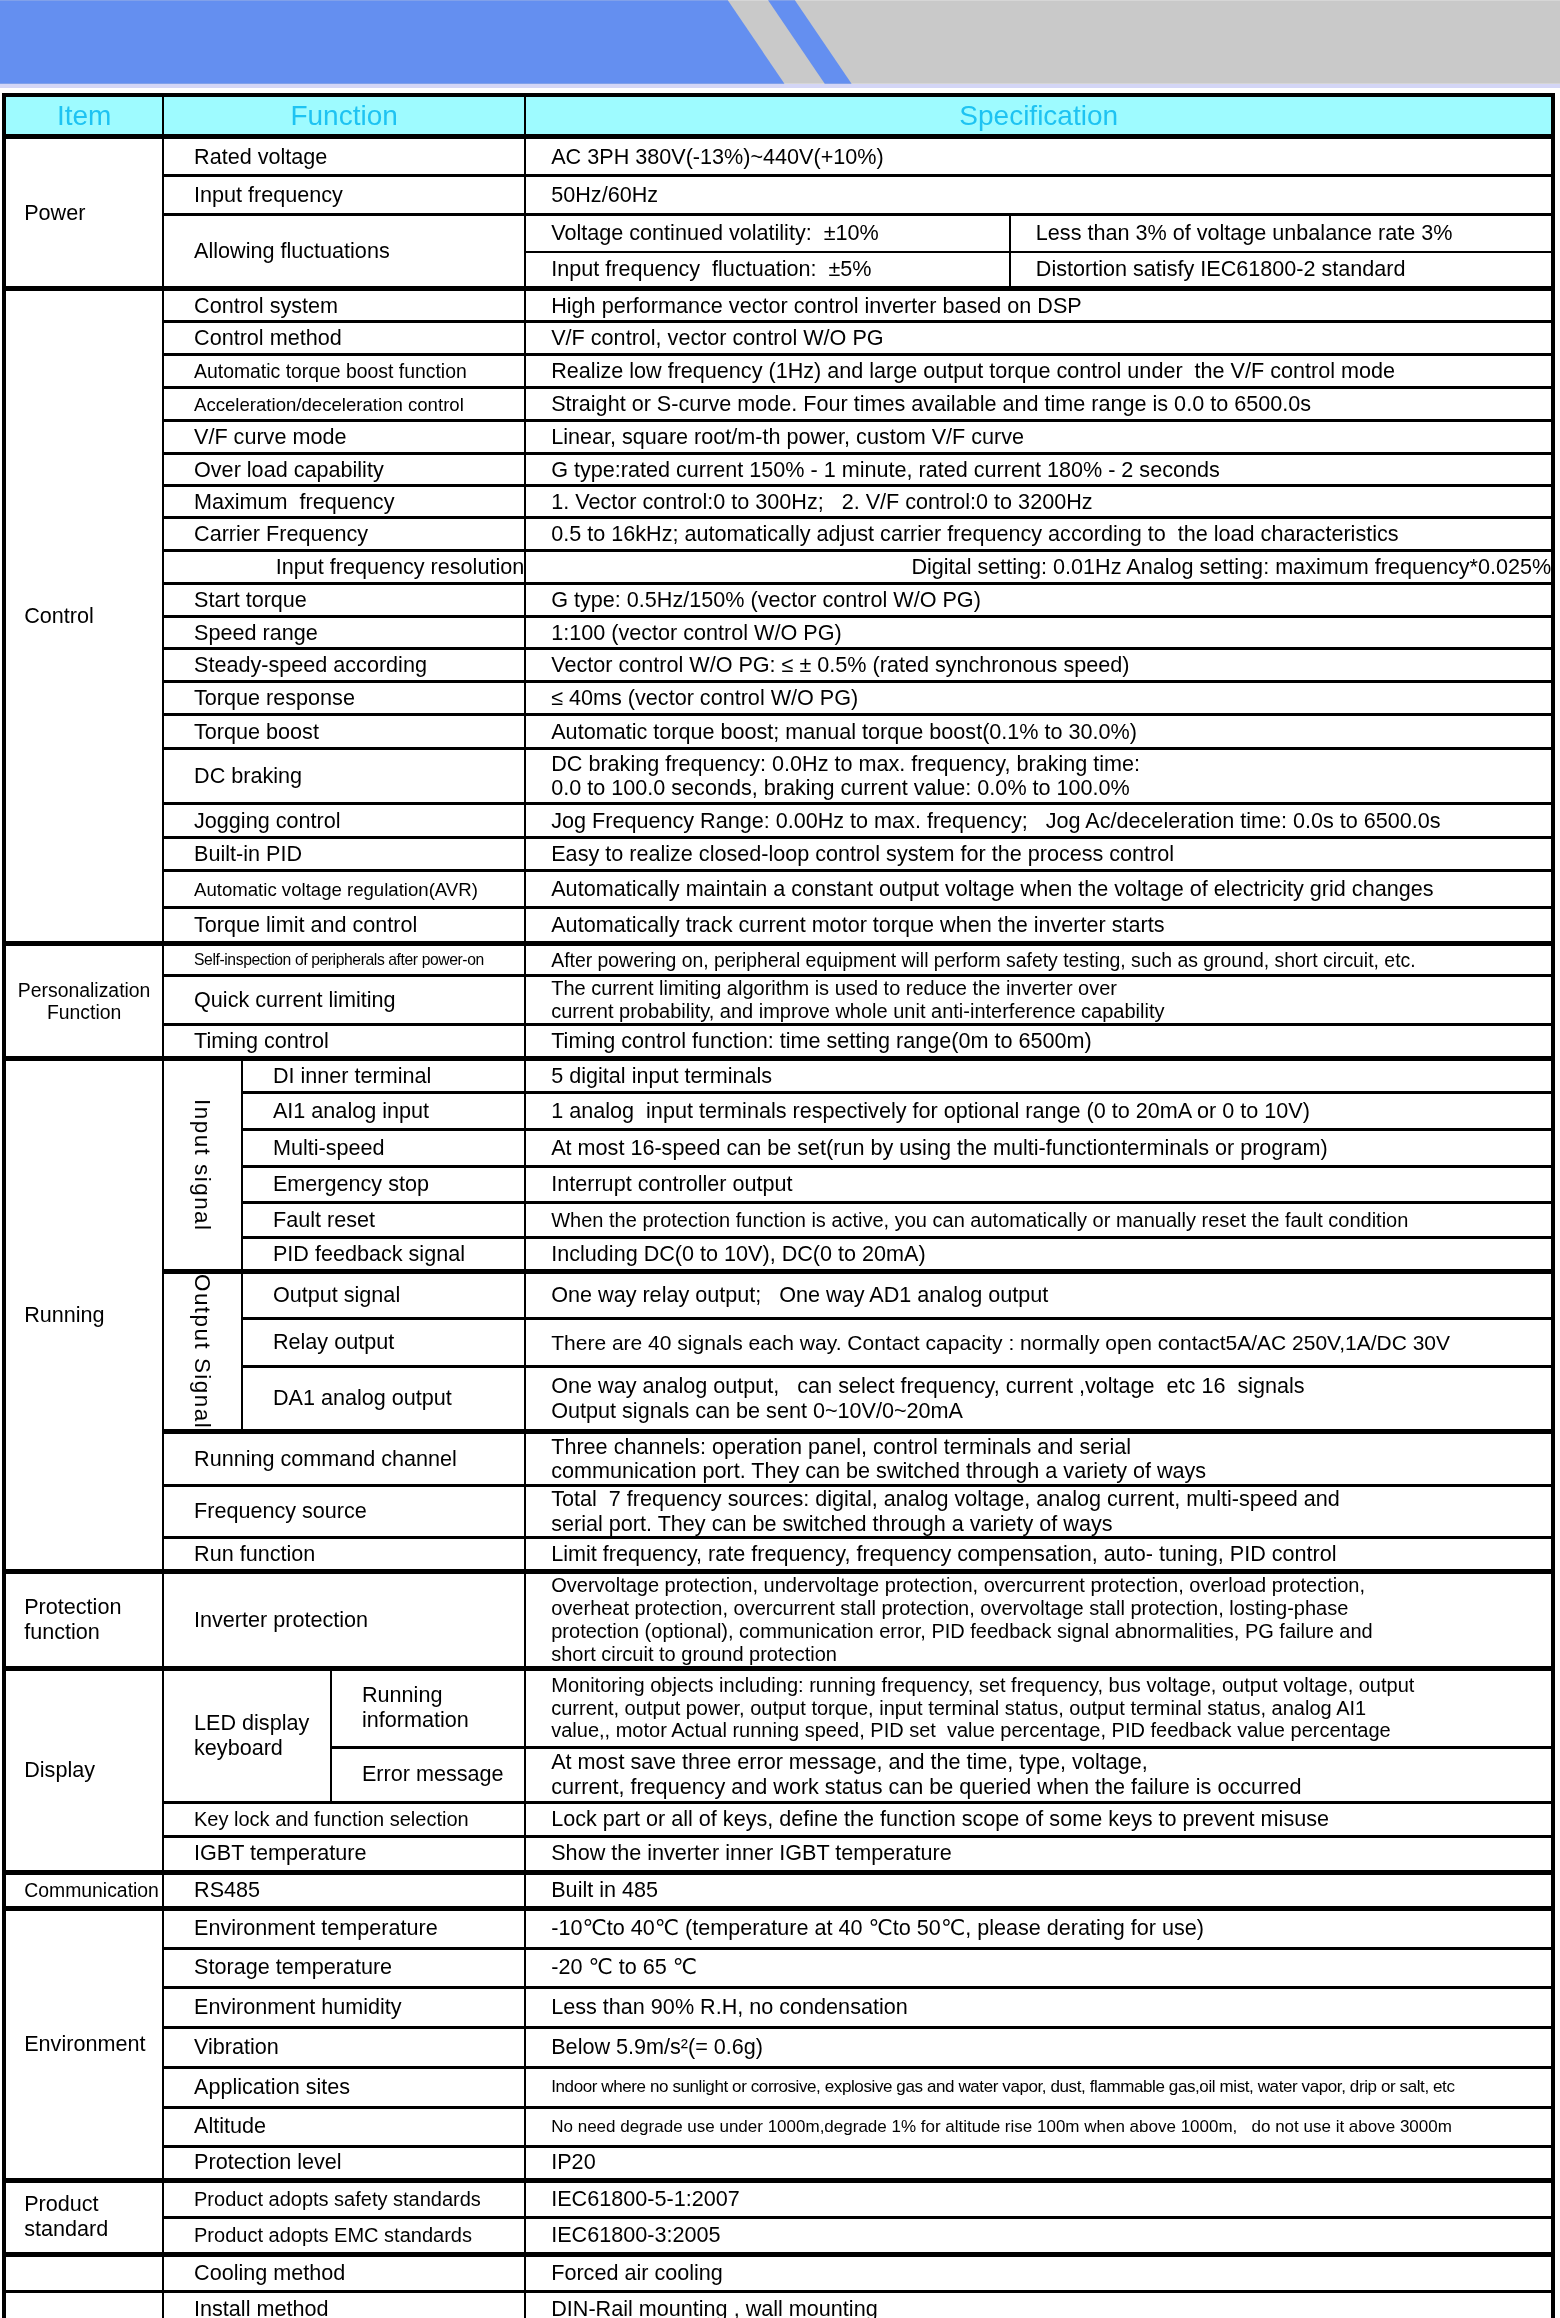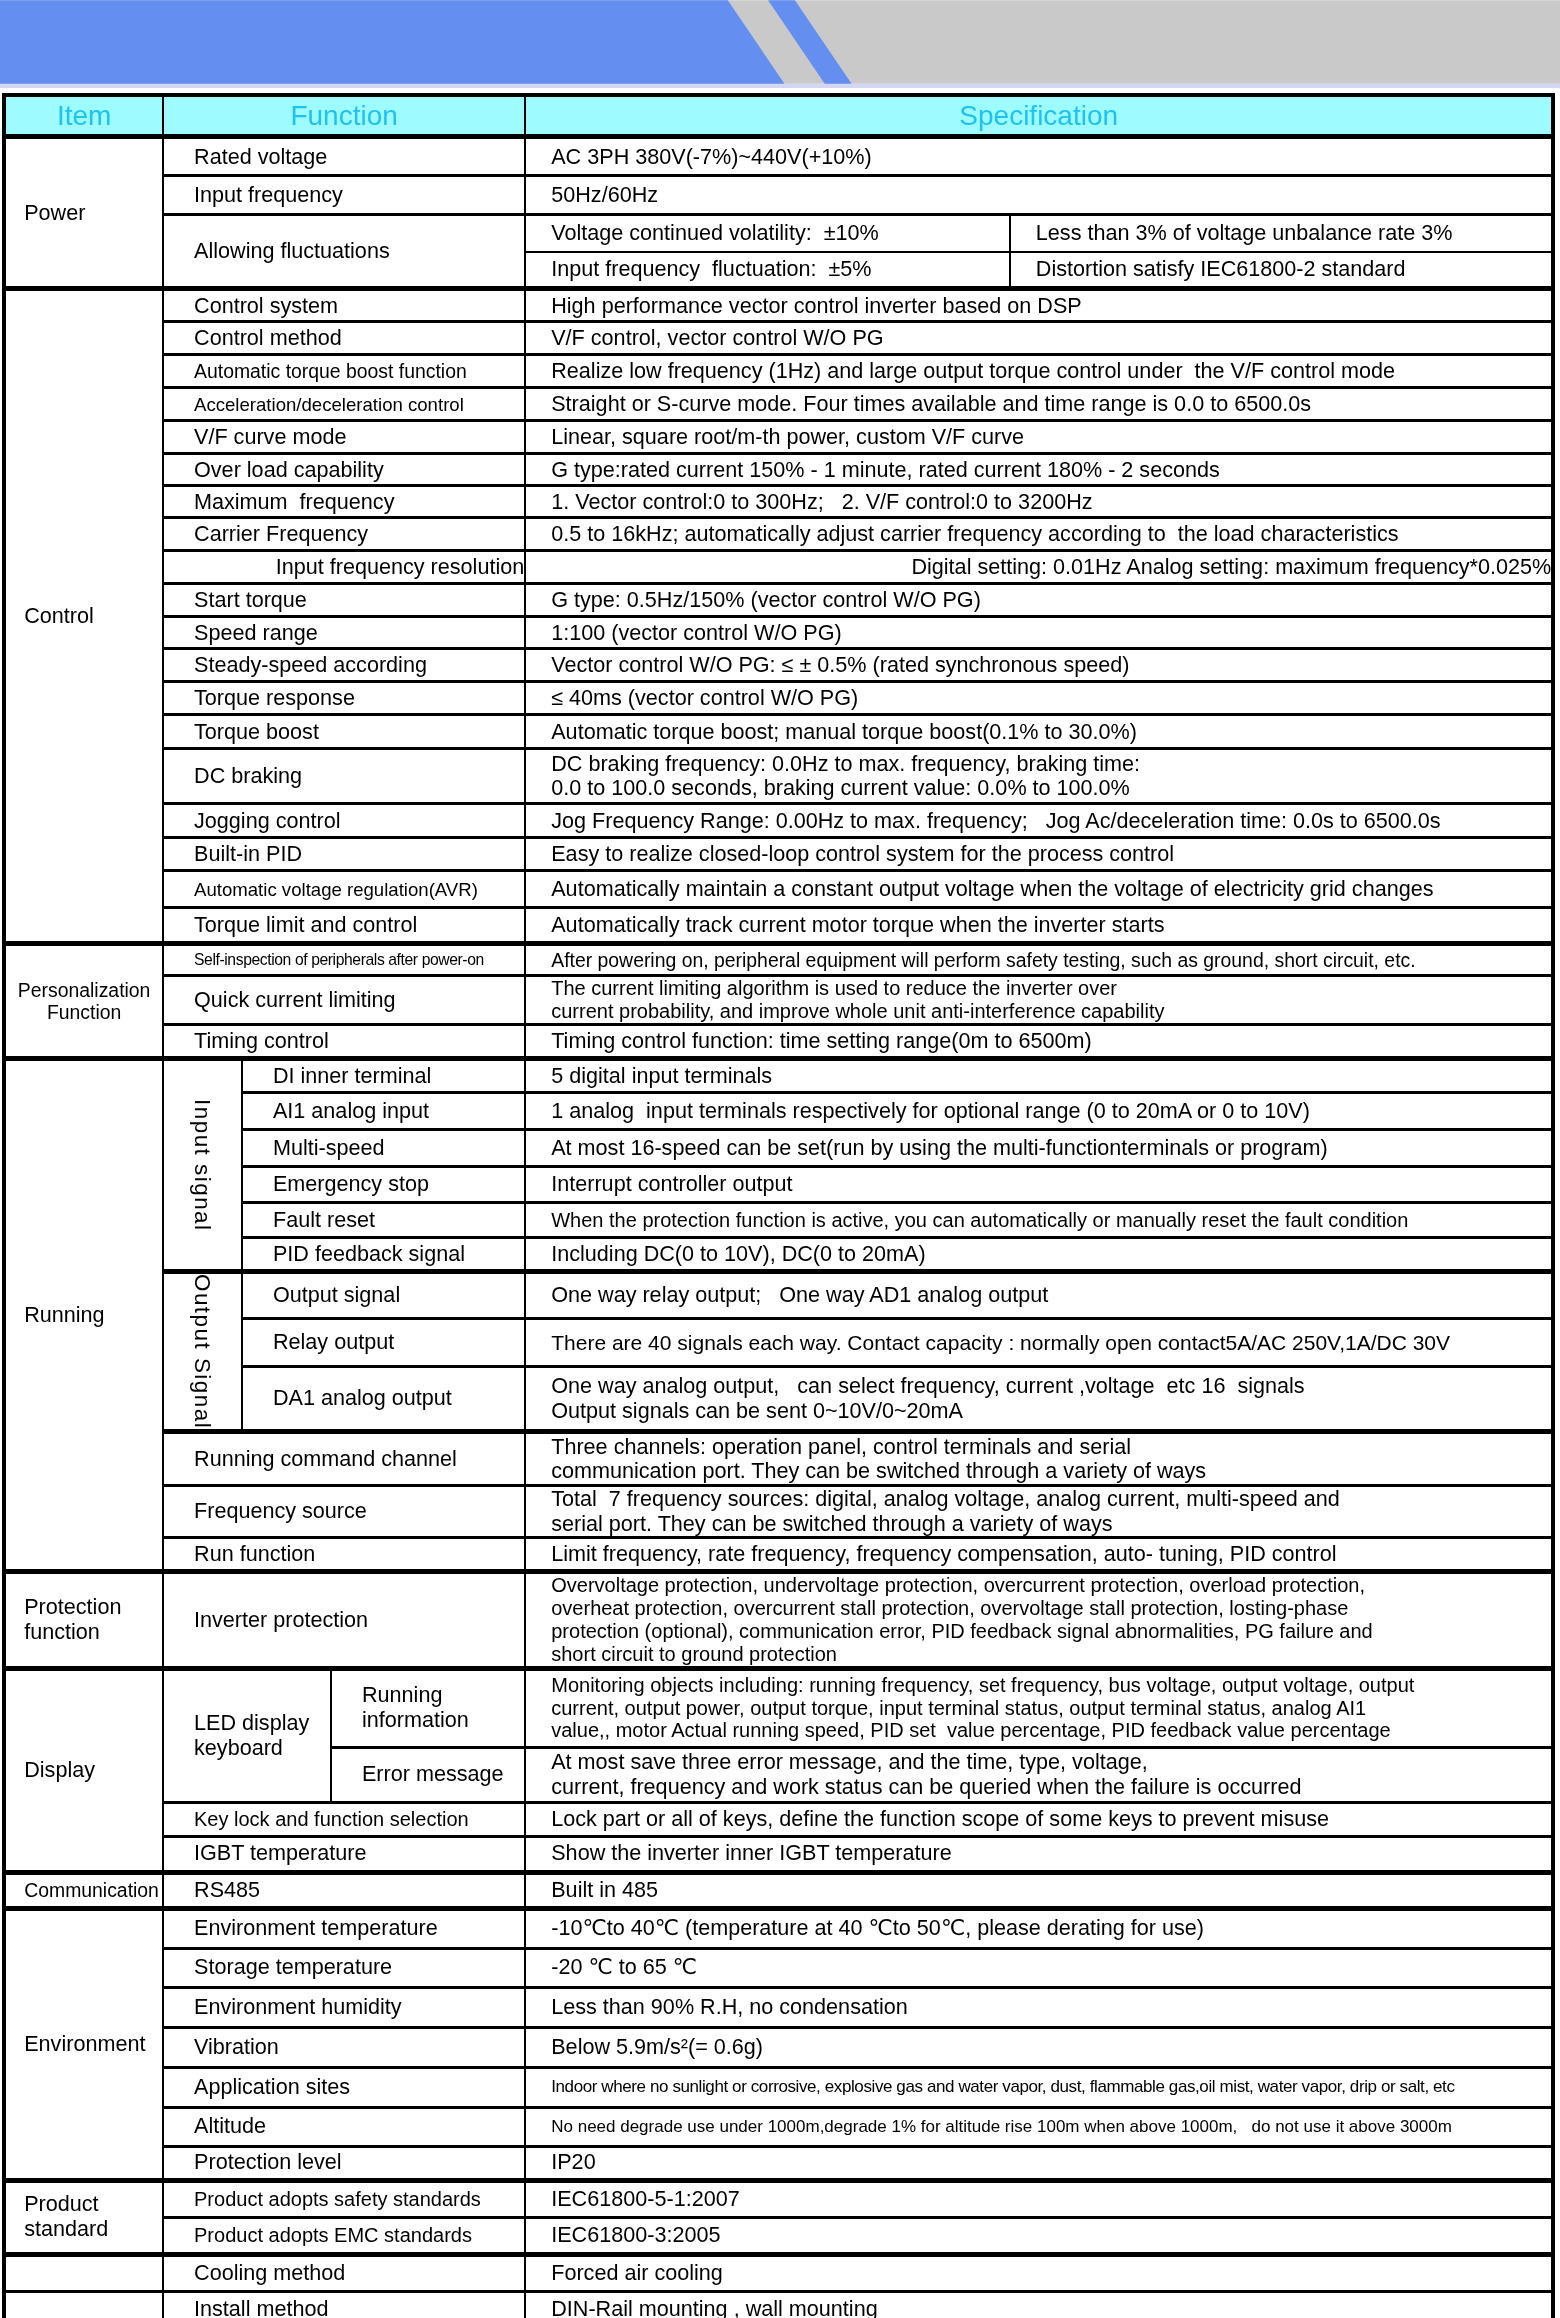--- a/index.html
+++ b/index.html
@@ -101,21 +101,21 @@
   </colgroup>
   <tbody>
       <tr style="height: 42px;">
         <td class="c-head">Item</td>
         <td colspan="3" class="c-head">Function</td>
         <td colspan="2" class="c-head">Specification</td>
       </tr>
       <tr class="sec" style="height: 39px;">
         <td rowspan="4" class="c-item">Power</td>
         <td colspan="3" class="c-func">Rated voltage</td>
-        <td colspan="2" class="c-spec">AC 3PH 380V(-7%)~440V(+10%)</td>
+        <td colspan="2" class="c-spec">AC 3PH 380V(-13%)~440V(+10%)</td>
       </tr>
       <tr style="height: 39px;">
         <td colspan="3" class="c-func">Input frequency</td>
         <td colspan="2" class="c-spec">50Hz/60Hz</td>
       </tr>
       <tr style="height: 37px;">
         <td colspan="3" rowspan="2" class="c-func">Allowing fluctuations</td>
         <td class="c-spec">Voltage continued volatility:  ±10%</td>
         <td class="c-spec">Less than 3% of voltage unbalance rate 3%</td>
       </tr>

